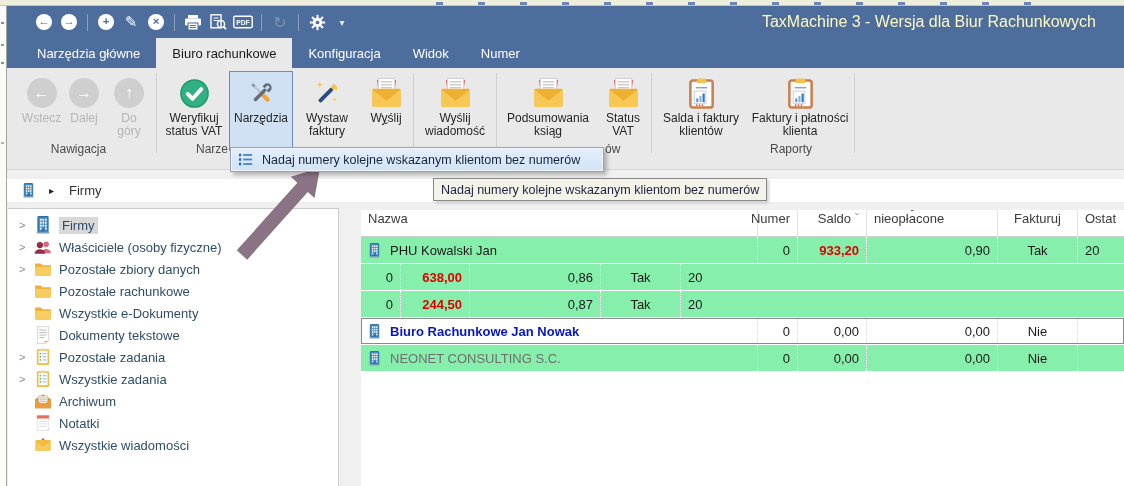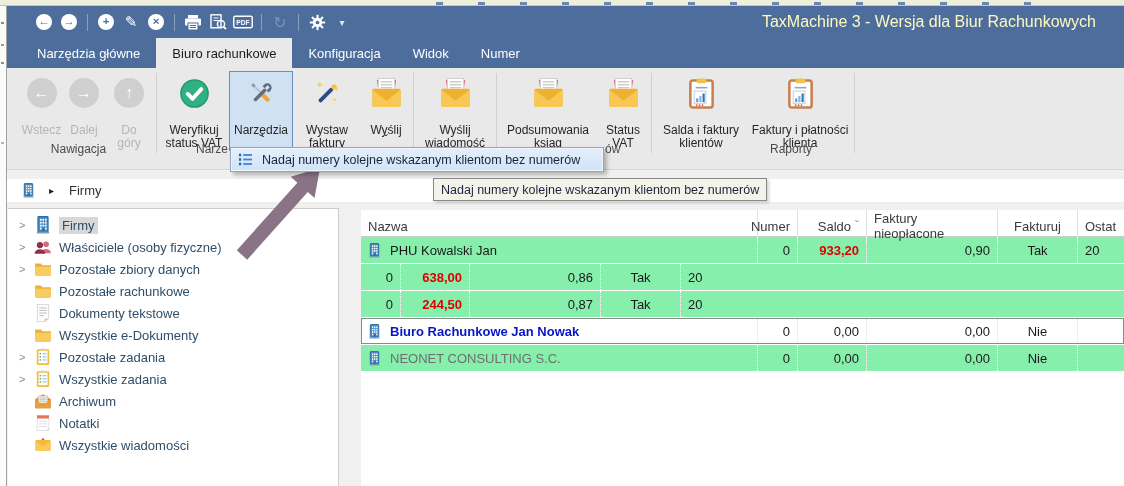--- a/index.html
+++ b/index.html
@@ -30,21 +30,21 @@
   .tab { display:flex; align-items:center; padding:0 16px; color:#fff; font-size:13px; }
   .tab.active { background:#e9e9e9; color:#1b1b1b; }
 
   
   .ribbon { position:absolute; left:7px; top:68px; width:1117px; height:102px; background:#e9e9e9; border-bottom:1px solid #d6d6d6; }
   .ribbon-row { position:relative; display:flex; height:100%; padding:3px 0 0 4px; }
   .gsep { width:1px; background:#d0d0d0; margin:2px 2px 16px 2px; }
   .rbtn { display:flex; flex-direction:column; align-items:center; padding-top:3px; height:80px; font-size:12px; color:#262626;
       text-align:center; line-height:1.12; }
   .rbtn .ic { height:38px; display:flex; align-items:center; justify-content:center; }
-  .rbtn .lbl { margin-top:12px; }
+  .rbtn .lbl { margin-top:0; }
   .rbtn.drop-open { background:#cfe1f3; border:1px solid #6a8fbd; padding-top:2px; }
   .chev { font-size:12px; color:#333; height:9px; line-height:7px; }
   .navcirc { width:30px; height:30px; border-radius:50%; background:#cfcfcf; color:#fdfdfd; font-size:16px; font-weight:bold;
       display:flex; align-items:center; justify-content:center; }
   .navlbl { color:#b5b5b5; }
   .glabel { position:absolute; bottom:13px; font-size:12px; color:#4a4a4a; }
   .ric { width:31px; height:31px; }
   .rgroup { display:flex; padding-left:8px; }
 
   
@@ -74,21 +74,21 @@
   .titem { display:flex; align-items:center; height:22px; padding-left:11px; font-size:13px; color:#2f4d68; }
   .tchev { width:15px; color:#8a8a8a; font-size:11px; }
   .ticon { width:18px; height:18px; margin-right:7px; flex:none; }
   .tlabel.selected { background:#d8d8d8; padding:1px 3px; }
 
   .splitter { position:absolute; left:339px; top:210px; width:22px; height:276px; background:#f0f0f0; }
 
   
   .tablearea { position:absolute; left:361px; top:210px; width:763px; height:276px; background:#fff; overflow:hidden; }
   .thead { display:flex; height:27px; border-bottom:1px solid #ccc; font-size:13px; color:#3a3a3a; }
-  .th { height:100%; display:flex; align-items:center; border-right:1px solid #e2e2e2; padding:16px 7px; }
+  .th { height:100%; display:flex; align-items:flex-end; border-right:1px solid #e2e2e2; padding:16px 7px; }
   .th.r { justify-content:flex-end; } .th.c { justify-content:center; }
   .th.last { border-right:none; }
   .sort { color:#8fa3b5; font-size:12px; margin-left:4px; }
   .w-name { width:397px; flex:none; } .w-num { width:40px; flex:none; } .w-sal { width:69px; flex:none; }
   .w-unp { width:131px; flex:none; } .w-fak { width:80px; flex:none; } .w-last { flex:1; }
   .trow { display:flex; height:26px; margin-bottom:1px; font-size:13px; color:#191919; background:#86efac; }
   .td { height:100%; display:flex; align-items:center; padding:0 7px; border-right:1px dotted rgba(255,255,255,.95); }
   .td.r { justify-content:flex-end; } .td.c { justify-content:center; }
   .td.last { border-right:none; }
   .td.namecell { gap:8px; padding-left:6px; overflow:hidden; white-space:nowrap; }
@@ -475,30 +475,30 @@
   <div class="titem">
     <span class="tchev"></span>
     <svg class="ticon">
         <use href="#i-folder"></use>
       </svg>
     <span class="tlabel">Pozostałe rachunkowe</span>
   </div>
   <div class="titem">
     <span class="tchev"></span>
     <svg class="ticon">
+        <use href="#i-folder"></use>
+      </svg>
+    <span class="tlabel">Wszystkie e-Dokumenty</span>
+  </div>
+  <div class="titem">
+    <span class="tchev"></span>
+    <svg class="ticon">
         <use href="#i-doctext"></use>
       </svg>
     <span class="tlabel">Dokumenty tekstowe</span>
-  </div>
-  <div class="titem">
-    <span class="tchev"></span>
-    <svg class="ticon">
-        <use href="#i-folder"></use>
-      </svg>
-    <span class="tlabel">Wszystkie e-Dokumenty</span>
   </div>
   <div class="titem">
     <span class="tchev">&gt;</span>
     <svg class="ticon">
         <use href="#i-tasks"></use>
       </svg>
     <span class="tlabel">Pozostałe zadania</span>
   </div>
   <div class="titem">
     <span class="tchev">&gt;</span>

